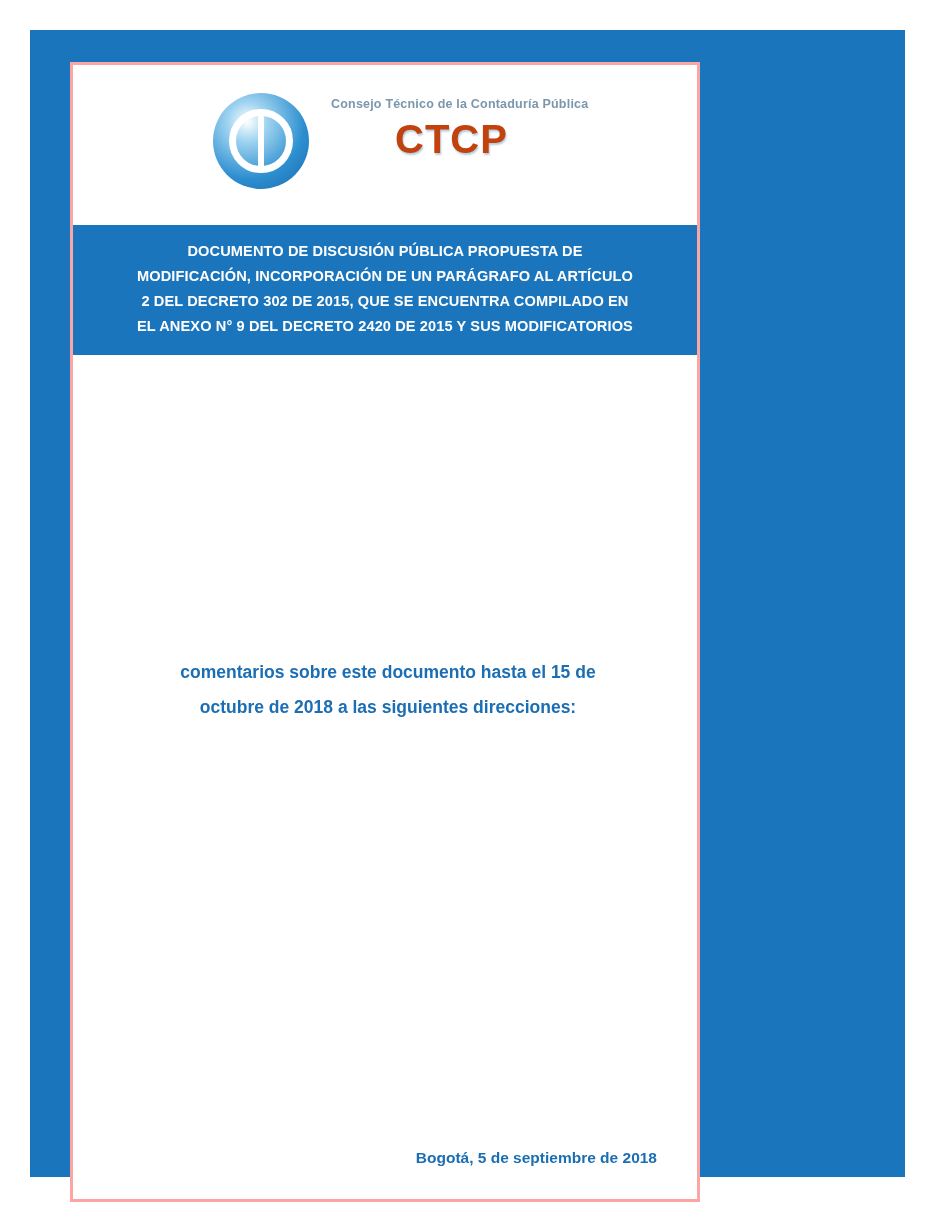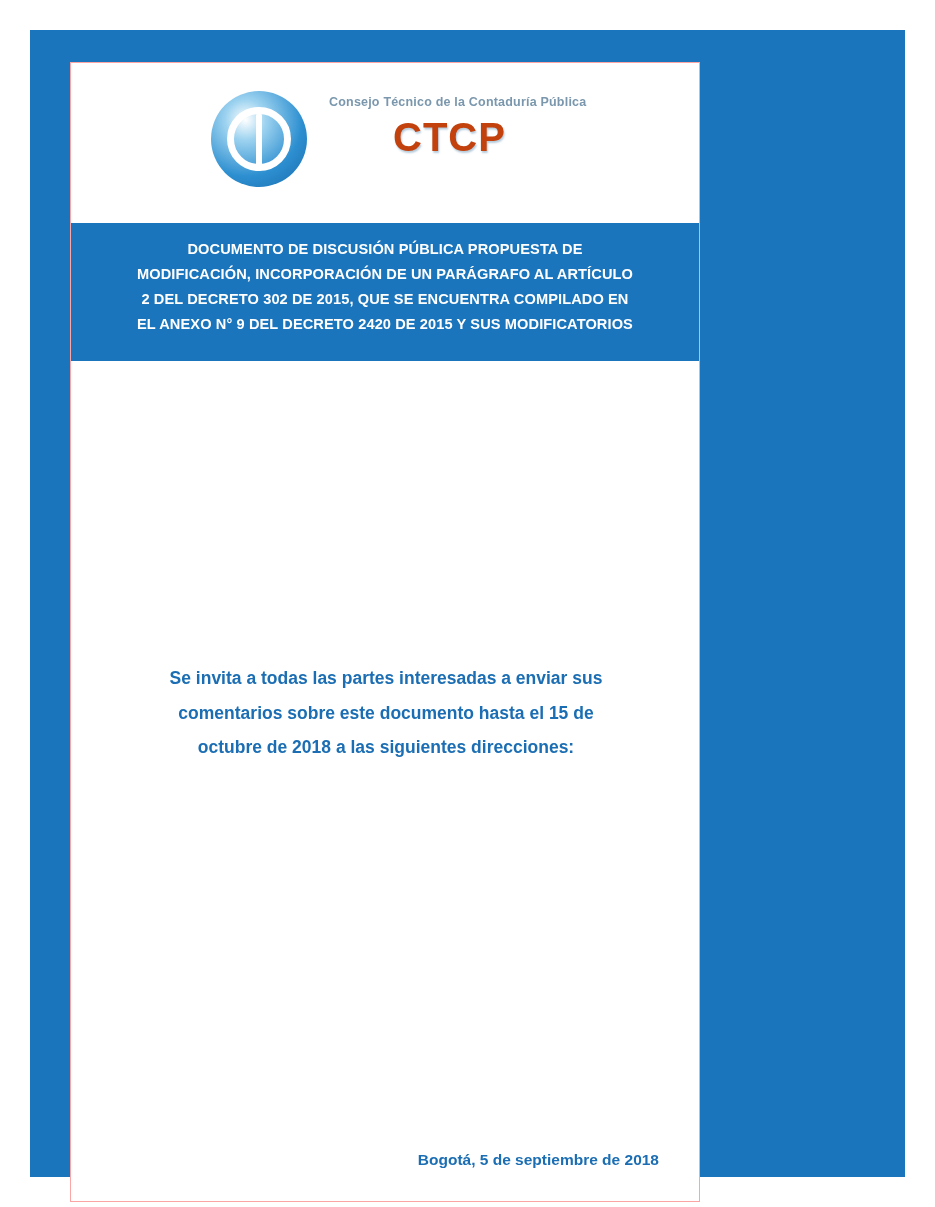--- a/index.html
+++ b/index.html
@@ -27,21 +27,21 @@
   }
 
   
   .content-column {
     position: absolute;
     left: 40px;
     top: 32px;
     width: 630px;
     height: 1140px;
     background: #ffffff;
-    border: 1px solid #fca5a5;
+    border: 3px solid #fca5a5;
     box-sizing: border-box;
     display: flex;
     flex-direction: column;
   }
 
   
   .logo-header {
     height: 160px;
     background: #ffffff;
     position: relative;
@@ -103,21 +103,21 @@
     font-weight: bold;
     color: #c2410c;
     letter-spacing: 1px;
     text-shadow: 1px 2px 2px rgba(120,160,190,0.55);
   }
 
   
   .title-band {
     background: #1B75BC;
     color: #ffffff;
-    padding: 14px 22px 24px 22px;
+    padding: 14px 22px 16px 22px;
     text-align: center;
     font-size: 14.6px;
     font-weight: bold;
     line-height: 1.72;
     flex: none;
     letter-spacing: 0.1px;
   }
 
   
   .body-area {
@@ -225,21 +225,20 @@
     <div class="title-band">
       <div>DOCUMENTO DE DISCUSIÓN PÚBLICA  PROPUESTA DE</div>
       <div>MODIFICACIÓN, INCORPORACIÓN DE UN PARÁGRAFO AL ARTÍCULO</div>
       <div>2 DEL DECRETO 302 DE 2015, QUE SE ENCUENTRA COMPILADO EN</div>
       <div>EL ANEXO N° 9 DEL DECRETO 2420 DE 2015 Y SUS MODIFICATORIOS</div>
     </div>
 
     <div class="body-area">
 
       <div class="invitation">
-        <div>Se invita a todas las partes interesadas a enviar sus</div>
         <div>comentarios sobre este documento hasta el 15 de</div>
         <div>octubre de 2018 a las siguientes direcciones:</div>
       </div>
 
       <div class="footer">
         <div class="place-date">Bogotá, 5 de septiembre de 2018</div>
       </div>
 
     </div>
   </div>

